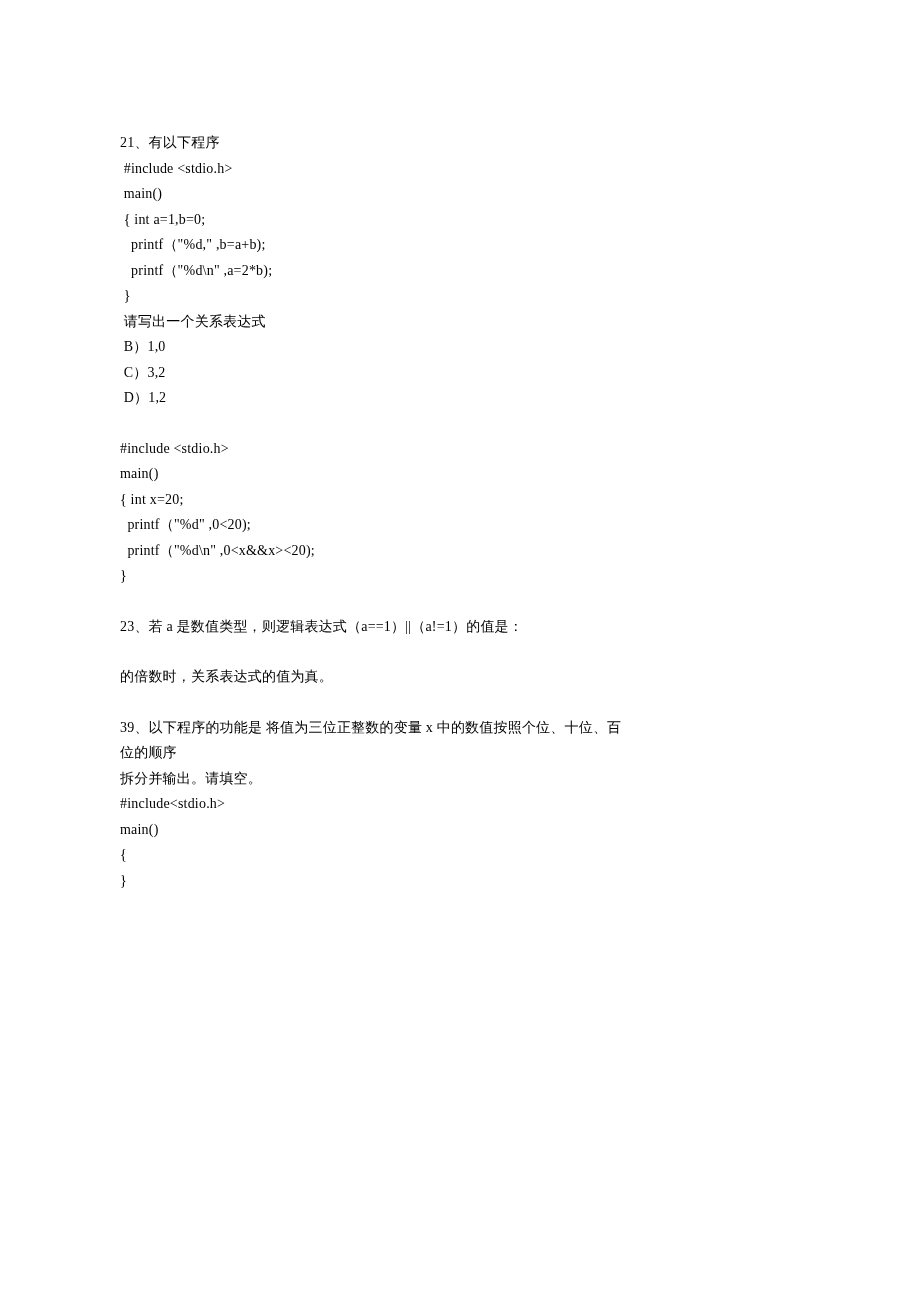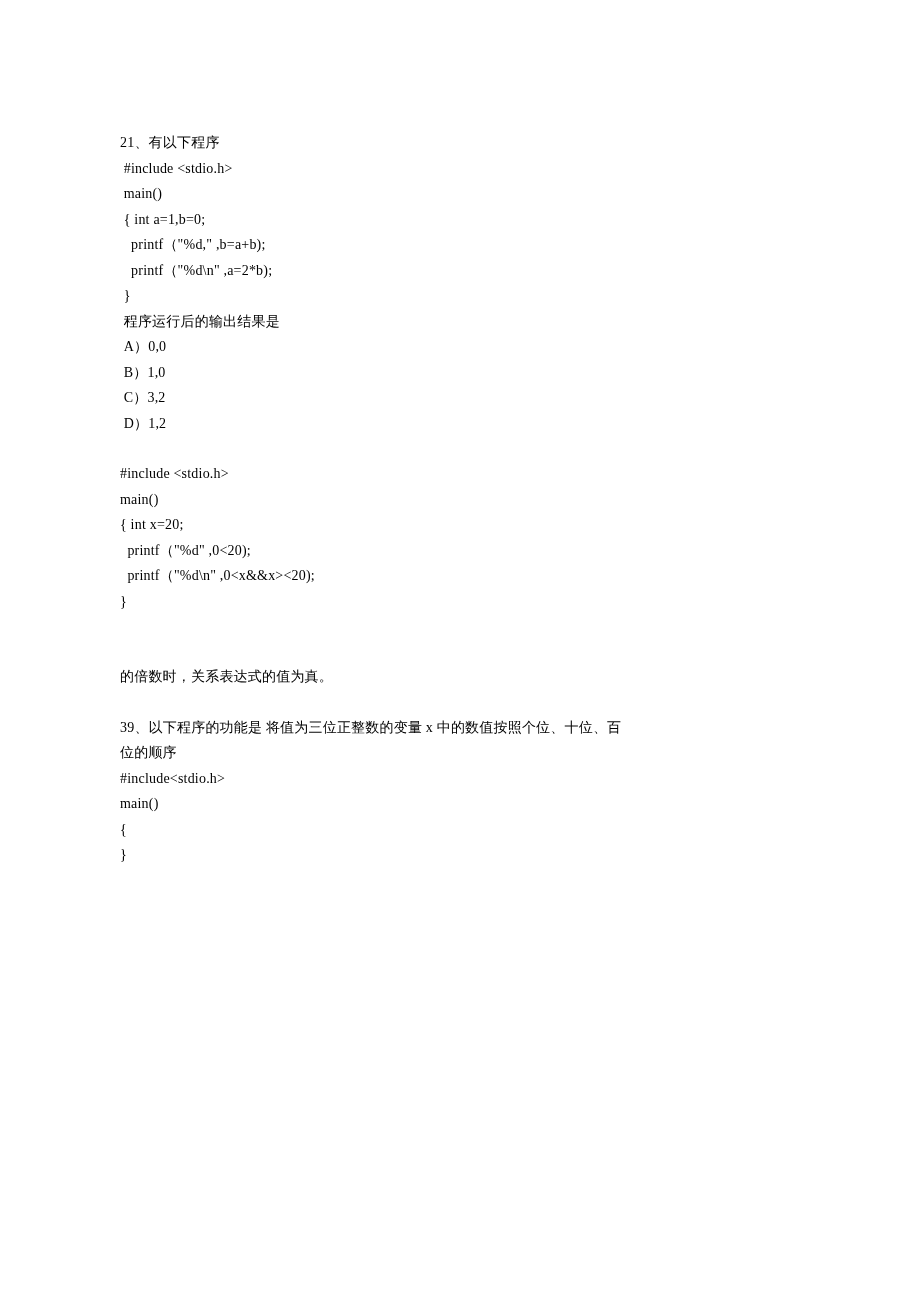--- a/index.html
+++ b/index.html
@@ -30,43 +30,44 @@
 
 <div class="page">
 
   <div class="p">21、有以下程序</div>
   <div class="p"> #include &lt;stdio.h&gt;</div>
   <div class="p"> main()</div>
   <div class="p"> { int a=1,b=0;</div>
   <div class="p">   printf（"%d," ,b=a+b);</div>
   <div class="p">   printf（"%d\n" ,a=2*b);</div>
   <div class="p"> }</div>
-  <div class="p"> 程序运行后的输出结果是</div>
-  <div class="p"> A）0,0</div>
+  <div class="p"> 请写出一个关系表达式</div>
   <div class="p"> B）1,0</div>
   <div class="p"> C）3,2</div>
   <div class="p"> D）1,2</div>
 
   <div class="gap"></div>
 
   <div class="p">#include &lt;stdio.h&gt;</div>
   <div class="p">main()</div>
   <div class="p">{ int x=20;</div>
   <div class="p">  printf（"%d" ,0&lt;20);</div>
   <div class="p">  printf（"%d\n" ,0&lt;x&amp;&amp;x&gt;&lt;20);</div>
   <div class="p">}</div>
 
   <div class="gap"></div>
 
+  <div class="p">23、若 a 是数值类型，则逻辑表达式（a==1）||（a!=1）的值是：</div>
 
   <div class="gap"></div>
 
   <div class="p">的倍数时，关系表达式的值为真。</div>
 
   <div class="gap"></div>
 
   <div class="p">39、以下程序的功能是 将值为三位正整数的变量 x 中的数值按照个位、十位、百位的顺序</div>
+  <div class="p">拆分并输出。请填空。</div>
   <div class="p">#include&lt;stdio.h&gt;</div>
   <div class="p">main()</div>
   <div class="p">{</div>
   <div class="p">}</div>
 
 </div>
 
 </body></html>

